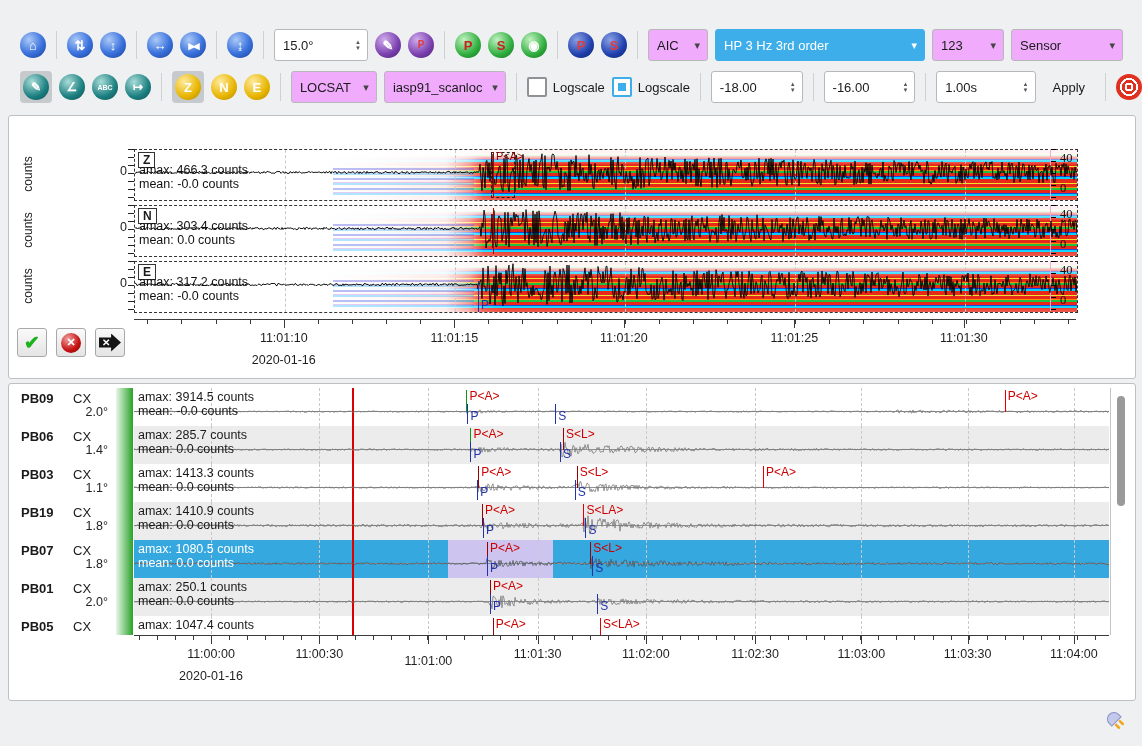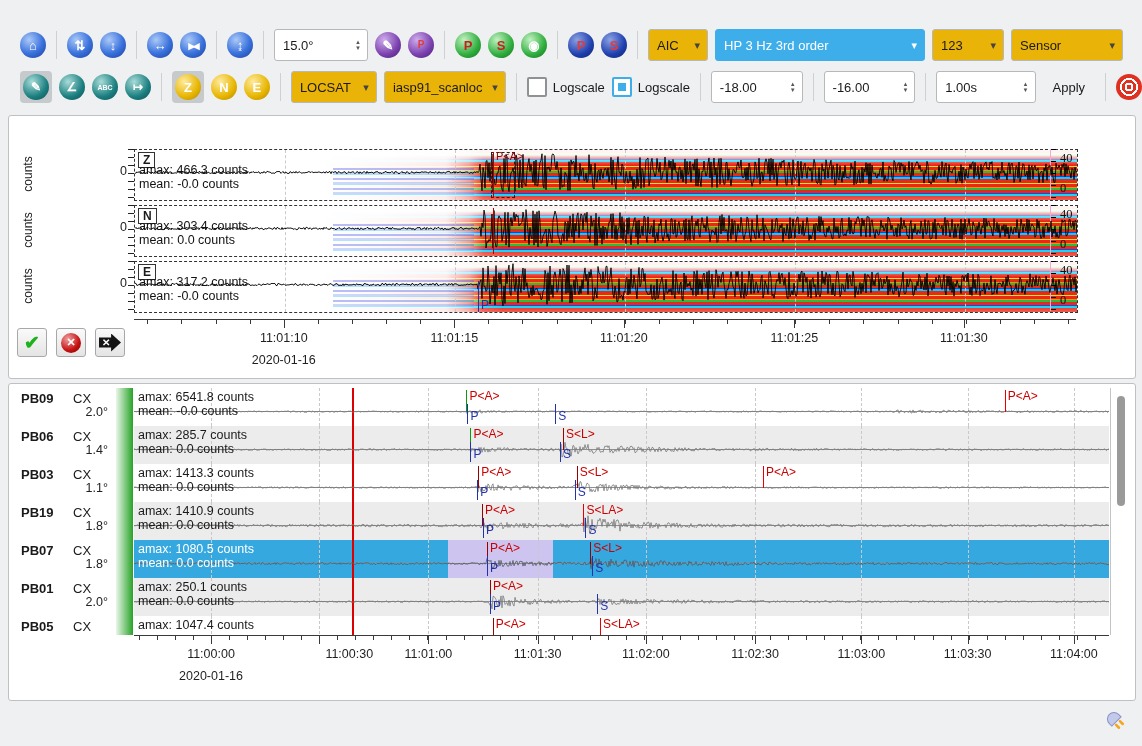--- a/index.html
+++ b/index.html
@@ -18,21 +18,21 @@
   .blue{background:radial-gradient(circle at 35% 30%,#abc9f7,#3a72dd 55%,#193f97);}
   .teal{background:radial-gradient(circle at 35% 30%,#a8dcd8,#1b7f80 60%,#0d4c4e);font-size:12px;}
   .gold{background:radial-gradient(circle at 35% 30%,#ffeb9e,#e7b500 60%,#b08400);}
   .greenb{background:radial-gradient(circle at 35% 30%,#c2f2c2,#2fae3e 60%,#157020);color:#c81e1e;}
   .navy{background:radial-gradient(circle at 35% 30%,#8ba2e4,#1f3fae 60%,#0e2366);color:#e23b3b;}
   .purpleb{background:radial-gradient(circle at 35% 30%,#cfadec,#7a3fae 60%,#481f6e);}
   .sel{background:#c6cacd;border-radius:4px;padding:3px;display:flex;}
   .spin{display:flex;align-items:center;background:#fff;border:1px solid #b6b8ba;border-radius:3px;height:30px;}
   .spin .val{padding:0 8px;flex:1;}
   .spin .arrows{display:flex;flex-direction:column;align-items:center;justify-content:center;padding:0 6px;color:#555;font-size:6px;line-height:6px;}
-  .combo{display:flex;align-items:center;background:#eab308;border:1px solid #b6b8ba;border-radius:3px;height:30px;}
+  .combo{display:flex;align-items:center;background:#f0abfc;border:1px solid #b6b8ba;border-radius:3px;height:30px;}
   .combo .val{padding:0 8px;flex:1;white-space:nowrap;overflow:hidden;}
   .combo .chev{padding:0 7px;color:#444;font-size:11px;}
   .combo.active{background:#3daee9;border-color:#3daee9;color:#fff;}
   .combo.active .chev{color:#fff;}
   .cbwrap{display:flex;align-items:center;gap:6px;}
   .cbox{width:16px;height:16px;border:2px solid #8f9294;border-radius:2px;background:#fff;display:flex;align-items:center;justify-content:center;}
   .cbox.checked{border-color:#3daee9;}
   .cbox.checked::after{content:"";width:8px;height:8px;background:#3daee9;}
   .applybtn{padding:5px 10px;background:transparent;border:none;font-size:13px;color:#1a1a1a;font-family:inherit;}
   .target{width:26px;height:26px;border-radius:50%;flex:0 0 auto;
@@ -410,21 +410,21 @@
             <div class="grid" style="left: 63.7%;"></div>
             <div class="grid" style="left: 74.6%;"></div>
             <div class="grid" style="left: 85.5%;"></div>
             <div class="grid" style="left: 96.4%;"></div>
             <div class="baseline"></div>
             <div class="oline" style="left: 22.4%;"></div>
             <svg class="wave" width="975" height="38">
               <polyline points="0,23.7 1,23.2 2,24.0 3,23.6 4,23.3 5,23.5 6,23.3 7,23.6 8,23.1 9,23.1 10,24.0 11,23.8 12,24.2 13,22.9 14,24.2 15,23.6 16,23.9 17,23.6 18,23.8 19,23.9 20,23.4 21,23.3 22,23.8 23,23.3 24,23.5 25,24.2 26,24.1 27,22.9 28,23.4 29,22.9 30,23.4 31,24.1 32,24.1 33,24.2 34,23.0 35,23.5 36,23.1 37,23.3 38,23.3 39,23.3 40,23.8 41,24.2 42,23.0 43,23.8 44,23.2 45,23.4 46,23.2 47,24.0 48,23.1 49,23.8 50,23.2 51,23.8 52,23.0 53,24.2 54,23.1 55,24.0 56,24.1 57,23.8 58,24.0 59,23.8 60,23.3 61,23.2 62,24.2 63,23.0 64,23.8 65,23.7 66,23.4 67,24.2 68,23.8 69,23.0 70,23.2 71,23.8 72,23.6 73,23.9 74,23.6 75,23.3 76,24.0 77,23.9 78,23.6 79,24.2 80,23.1 81,24.1 82,23.4 83,23.0 84,23.9 85,22.9 86,23.7 87,24.1 88,23.3 89,23.1 90,23.5 91,23.5 92,22.9 93,23.3 94,23.6 95,23.1 96,23.5 97,24.1 98,23.5 99,23.3 100,23.1 101,24.1 102,24.2 103,24.2 104,23.9 105,23.3 106,23.3 107,24.3 108,23.3 109,23.6 110,23.5 111,24.0 112,23.1 113,24.1 114,23.3 115,23.1 116,23.7 117,22.9 118,24.0 119,23.1 120,23.2 121,22.9 122,24.1 123,23.7 124,23.1 125,23.4 126,23.1 127,23.7 128,23.9 129,23.5 130,23.5 131,23.5 132,23.4 133,23.2 134,23.2 135,23.9 136,23.4 137,23.9 138,23.2 139,24.2 140,23.4 141,23.5 142,23.2 143,23.3 144,23.3 145,24.0 146,23.5 147,23.5 148,23.0 149,23.9 150,23.2 151,23.4 152,23.2 153,23.2 154,22.9 155,23.1 156,24.2 157,24.0 158,23.4 159,23.1 160,23.0 161,23.5 162,24.1 163,23.7 164,23.9 165,23.2 166,24.3 167,23.8 168,23.2 169,23.2 170,24.3 171,24.1 172,24.3 173,24.2 174,23.0 175,23.5 176,23.0 177,24.2 178,23.5 179,22.9 180,24.2 181,23.8 182,23.7 183,23.6 184,24.1 185,23.0 186,23.3 187,23.9 188,24.0 189,24.2 190,23.7 191,23.8 192,23.1 193,23.9 194,22.9 195,24.1 196,23.7 197,23.9 198,22.9 199,23.9 200,24.1 201,24.2 202,22.9 203,24.2 204,23.3 205,23.7 206,22.9 207,23.3 208,23.7 209,23.7 210,24.1 211,23.9 212,23.7 213,23.7 214,23.2 215,23.1 216,23.4 217,22.9 218,24.0 219,24.1 220,23.9 221,23.6 222,23.6 223,24.0 224,23.2 225,23.2 226,24.0 227,24.1 228,23.2 229,24.0 230,23.5 231,23.9 232,23.4 233,24.0 234,23.3 235,22.9 236,23.7 237,23.5 238,23.1 239,23.1 240,22.9 241,23.5 242,23.0 243,23.5 244,23.6 245,23.1 246,24.0 247,23.8 248,23.7 249,23.1 250,24.2 251,23.5 252,23.5 253,23.8 254,24.0 255,23.5 256,23.3 257,22.9 258,23.9 259,24.1 260,23.9 261,23.0 262,23.8 263,24.0 264,24.1 265,24.1 266,23.6 267,23.1 268,24.2 269,23.9 270,23.7 271,23.8 272,23.2 273,23.5 274,23.6 275,24.1 276,23.4 277,23.4 278,23.3 279,23.8 280,23.0 281,24.2 282,23.4 283,22.9 284,24.2 285,24.1 286,23.2 287,23.1 288,23.1 289,24.2 290,23.4 291,23.0 292,23.8 293,22.9 294,23.4 295,24.1 296,23.6 297,23.8 298,23.7 299,23.3 300,23.9 301,23.2 302,23.9 303,23.5 304,23.3 305,22.9 306,24.2 307,23.4 308,24.1 309,24.0 310,24.2 311,24.1 312,23.2 313,23.1 314,23.9 315,23.8 316,23.0 317,23.7 318,23.5 319,24.0 320,23.3 321,23.7 322,23.1 323,22.9 324,23.9 325,23.4 326,24.1 327,24.2 328,23.6 329,23.4 330,24.1 331,23.4 332,23.9 333,25.6 334,24.0 335,23.6 336,22.6 337,24.7 338,24.5 339,23.5 340,23.7 341,25.5 342,23.7 343,24.3 344,25.0 345,22.9 346,21.8 347,25.0 348,24.9 349,24.4 350,23.4 351,24.2 352,24.4 353,23.8 354,22.4 355,24.1 356,24.2 357,22.5 358,24.4 359,22.7 360,23.2 361,22.8 362,24.5 363,23.7 364,23.2 365,22.7 366,23.2 367,23.8 368,24.1 369,24.4 370,23.8 371,24.5 372,22.6 373,24.1 374,23.4 375,23.8 376,23.9 377,23.0 378,24.3 379,22.9 380,23.5 381,22.9 382,23.1 383,22.9 384,23.7 385,23.1 386,23.7 387,22.8 388,23.5 389,23.1 390,23.0 391,23.7 392,24.3 393,22.9 394,23.8 395,23.4 396,22.9 397,24.3 398,23.4 399,23.1 400,23.1 401,24.3 402,23.7 403,23.0 404,23.3 405,23.2 406,22.9 407,23.2 408,24.2 409,23.9 410,23.6 411,24.1 412,23.0 413,23.2 414,24.0 415,23.3 416,22.9 417,23.2 418,22.9 419,23.1 420,23.1 421,23.0 422,24.2 423,23.9 424,23.2 425,23.2 426,23.9 427,23.4 428,23.4 429,23.0 430,23.8 431,23.7 432,23.6 433,23.6 434,23.9 435,23.5 436,24.0 437,23.2 438,23.0 439,23.3 440,23.2 441,23.0 442,23.7 443,23.2 444,23.0 445,22.9 446,23.2 447,23.1 448,23.9 449,22.9 450,24.2 451,23.1 452,23.3 453,23.4 454,23.9 455,23.3 456,24.2 457,23.4 458,23.1 459,23.3 460,23.9 461,23.2 462,23.6 463,24.2 464,22.9 465,23.2 466,23.3 467,23.4 468,23.0 469,23.5 470,23.8 471,24.0 472,23.7 473,22.9 474,23.2 475,23.1 476,22.9 477,23.8 478,23.2 479,23.2 480,23.1 481,23.5 482,23.7 483,23.8 484,23.6 485,22.9 486,23.1 487,23.4 488,23.3 489,23.1 490,23.9 491,22.9 492,23.3 493,23.8 494,24.3 495,23.2 496,23.6 497,23.7 498,23.9 499,24.2 500,23.5 501,24.3 502,23.0 503,24.0 504,23.1 505,24.0 506,23.5 507,23.2 508,23.3 509,23.6 510,22.9 511,23.4 512,23.5 513,23.9 514,23.9 515,24.1 516,24.2 517,23.9 518,23.7 519,23.6 520,23.5 521,24.2 522,23.6 523,23.8 524,23.7 525,23.4 526,23.6 527,23.4 528,24.1 529,23.8 530,22.9 531,23.3 532,23.8 533,23.8 534,23.4 535,23.0 536,23.3 537,23.0 538,23.1 539,23.8 540,23.7 541,23.6 542,24.1 543,23.5 544,23.6 545,23.0 546,23.0 547,23.1 548,23.5 549,23.4 550,23.5 551,23.5 552,24.0 553,24.1 554,23.8 555,23.1 556,24.2 557,23.1 558,23.2 559,23.7 560,23.5 561,24.0 562,24.2 563,23.2 564,23.6 565,23.2 566,23.7 567,23.0 568,23.3 569,23.3 570,22.9 571,23.0 572,24.1 573,23.6 574,23.7 575,23.4 576,23.0 577,22.9 578,23.1 579,23.9 580,23.3 581,23.4 582,23.9 583,23.8 584,23.7 585,23.8 586,24.0 587,23.5 588,24.0 589,22.9 590,23.8 591,24.0 592,23.5 593,23.2 594,24.2 595,23.4 596,23.5 597,23.1 598,23.5 599,24.1 600,24.2 601,23.4 602,23.8 603,24.0 604,24.0 605,24.2 606,23.4 607,24.3 608,24.1 609,23.1 610,22.9 611,24.2 612,22.9 613,23.7 614,24.0 615,23.9 616,23.3 617,24.1 618,22.9 619,23.7 620,23.4 621,23.2 622,24.2 623,23.7 624,24.1 625,23.4 626,23.0 627,22.9 628,23.3 629,23.8 630,23.3 631,23.4 632,23.6 633,23.8 634,23.4 635,23.7 636,23.8 637,23.6 638,23.2 639,23.0 640,23.8 641,23.3 642,23.7 643,23.7 644,23.9 645,23.9 646,24.1 647,24.0 648,23.6 649,23.2 650,24.2 651,22.9 652,24.1 653,23.8 654,23.1 655,23.7 656,23.4 657,23.3 658,23.5 659,23.2 660,23.4 661,24.1 662,23.6 663,23.1 664,23.8 665,23.2 666,23.8 667,23.5 668,23.2 669,23.2 670,23.7 671,23.5 672,23.4 673,23.8 674,23.0 675,23.2 676,23.2 677,23.6 678,23.9 679,24.2 680,23.6 681,23.0 682,23.2 683,23.0 684,23.3 685,23.4 686,23.8 687,23.9 688,23.2 689,22.9 690,23.3 691,23.2 692,23.7 693,24.0 694,23.6 695,24.0 696,22.9 697,22.9 698,22.9 699,23.1 700,23.0 701,23.4 702,23.1 703,24.1 704,22.9 705,23.5 706,23.9 707,23.1 708,23.0 709,23.9 710,24.0 711,23.4 712,23.7 713,22.9 714,23.9 715,22.9 716,24.2 717,24.0 718,23.7 719,23.3 720,23.3 721,23.3 722,23.4 723,23.1 724,22.9 725,23.5 726,24.1 727,23.7 728,23.0 729,24.0 730,23.2 731,23.2 732,23.4 733,24.2 734,24.0 735,23.7 736,23.3 737,24.1 738,23.1 739,23.6 740,24.0 741,22.9 742,23.1 743,23.2 744,23.3 745,24.0 746,24.0 747,23.8 748,23.0 749,23.7 750,23.9 751,23.6 752,22.9 753,23.2 754,24.1 755,23.2 756,23.2 757,23.2 758,23.6 759,24.5 760,24.1 761,23.9 762,22.7 763,22.5 764,21.8 765,25.2 766,24.4 767,22.1 768,23.7 769,23.3 770,24.5 771,24.6 772,23.2 773,23.6 774,24.0 775,24.4 776,22.5 777,25.0 778,25.0 779,21.9 780,25.0 781,23.6 782,24.8 783,23.7 784,23.0 785,22.9 786,22.3 787,22.3 788,25.0 789,22.5 790,23.7 791,23.9 792,24.6 793,23.6 794,24.3 795,24.0 796,24.9 797,22.7 798,23.5 799,23.7 800,22.9 801,23.9 802,24.8 803,24.0 804,23.2 805,24.4 806,24.8 807,24.3 808,24.4 809,22.3 810,22.4 811,23.1 812,23.8 813,24.7 814,22.3 815,22.3 816,22.8 817,23.1 818,24.0 819,22.5 820,22.7 821,24.0 822,24.0 823,24.0 824,22.9 825,22.4 826,23.0 827,23.6 828,23.1 829,22.9 830,22.3 831,24.5 832,23.9 833,24.8 834,23.1 835,22.3 836,24.8 837,22.7 838,24.1 839,24.5 840,23.3 841,23.9 842,24.4 843,23.5 844,22.4 845,23.1 846,24.6 847,23.7 848,24.7 849,23.1 850,22.9 851,24.5 852,23.1 853,22.6 854,23.3 855,22.7 856,23.5 857,23.3 858,22.8 859,23.1 860,23.1 861,23.9 862,23.8 863,23.5 864,24.5 865,22.6 866,22.8 867,24.5 868,23.9 869,24.5 870,23.6 871,23.6 872,22.5 873,23.3 874,23.9 875,22.7 876,23.9 877,22.8 878,23.5 879,23.2 880,23.7 881,23.4 882,24.0 883,24.5 884,24.4 885,22.9 886,24.6 887,24.3 888,23.7 889,24.2 890,23.3 891,23.1 892,23.8 893,22.9 894,22.6 895,24.4 896,24.4 897,23.8 898,22.7 899,23.8 900,24.3 901,22.8 902,23.8 903,23.6 904,23.2 905,23.4 906,24.2 907,23.3 908,23.0 909,24.2 910,23.9 911,23.1 912,22.7 913,23.1 914,23.6 915,24.3 916,23.1 917,23.4 918,24.1 919,24.3 920,24.2 921,24.3 922,22.9 923,22.9 924,23.0 925,23.2 926,24.3 927,23.2 928,24.4 929,23.2 930,23.5 931,22.8 932,23.5 933,23.9 934,24.0 935,22.9 936,23.0 937,23.0 938,23.2 939,24.0 940,22.7 941,22.7 942,22.8 943,23.0 944,24.3 945,23.6 946,22.6 947,22.7 948,23.2 949,23.8 950,24.2 951,24.0 952,22.9 953,23.1 954,24.3 955,24.0 956,23.4 957,24.3 958,23.6 959,23.6 960,23.6 961,23.0 962,23.5 963,22.7 964,23.7 965,23.7 966,24.1 967,23.3 968,23.4 969,24.2 970,23.9 971,23.2 972,22.9 973,24.2 974,24.2 975,22.7 " fill="none" stroke="#7a7a7a" stroke-width="0.8"></polyline>
             </svg>
             <div class="zlabels">
-              <div>amax: 6541.8 counts</div>
+              <div>amax: 3914.5 counts</div>
               <div>mean: -0.0 counts</div>
             </div>
             <div class="pline" style="border-left: 1px solid rgb(10, 154, 10); left: 34.1%; top: 5%; height: 57%;"></div>
             <div class="plab" style="left: calc(34.1% + 3px); top: 1px; color: rgb(204, 0, 0);">P&lt;A&gt;</div>
             <div class="pline" style="border-left: 1px solid rgb(232, 0, 0); left: 89.3%; top: 5%; height: 57%;"></div>
             <div class="plab" style="left: calc(89.3% + 3px); top: 1px; color: rgb(204, 0, 0);">P&lt;A&gt;</div>
             <div class="pline" style="border-left: 1px solid rgb(34, 51, 170); left: 34.2%; top: 42%; height: 52%;"></div>
             <div class="plab" style="left: calc(34.2% + 3px); top: 55%; color: rgb(34, 51, 170);">P</div>
             <div class="pline" style="border-left: 1px solid rgb(34, 51, 170); left: 43.2%; top: 42%; height: 52%;"></div>
             <div class="plab" style="left: calc(43.2% + 3px); top: 55%; color: rgb(34, 51, 170);">S</div>
@@ -685,23 +685,23 @@
         <div class="mtick" style="left: 87.45%;"></div>
         <div class="mtick" style="left: 89.3%;"></div>
         <div class="mtick" style="left: 91.15%;"></div>
         <div class="mtick" style="left: 93%;"></div>
         <div class="mtick" style="left: 94.85%;"></div>
         <div class="mtick" style="left: 96.7%;"></div>
         <div class="mtick" style="left: 98.55%;"></div>
         <div class="Mtick" style="left: 7.9%;"></div>
         <div class="alabel" style="left: 7.9%;">11:00:00</div>
         <div class="Mtick" style="left: 19%;"></div>
-        <div class="alabel" style="left: 19%; margin-left: 30px;">11:00:30</div>
+        <div class="alabel" style="left: 19%;">11:00:30</div>
         <div class="Mtick" style="left: 30.2%;"></div>
-        <div class="alabel" style="left: 30.2%;">11:01:00</div>
+        <div class="alabel" style="left: 30.2%; margin-top: 7px;">11:01:00</div>
         <div class="Mtick" style="left: 41.4%;"></div>
         <div class="alabel" style="left: 41.4%;">11:01:30</div>
         <div class="Mtick" style="left: 52.5%;"></div>
         <div class="alabel" style="left: 52.5%;">11:02:00</div>
         <div class="Mtick" style="left: 63.7%;"></div>
         <div class="alabel" style="left: 63.7%;">11:02:30</div>
         <div class="Mtick" style="left: 74.6%;"></div>
         <div class="alabel" style="left: 74.6%;">11:03:00</div>
         <div class="Mtick" style="left: 85.5%;"></div>
         <div class="alabel" style="left: 85.5%;">11:03:30</div>

